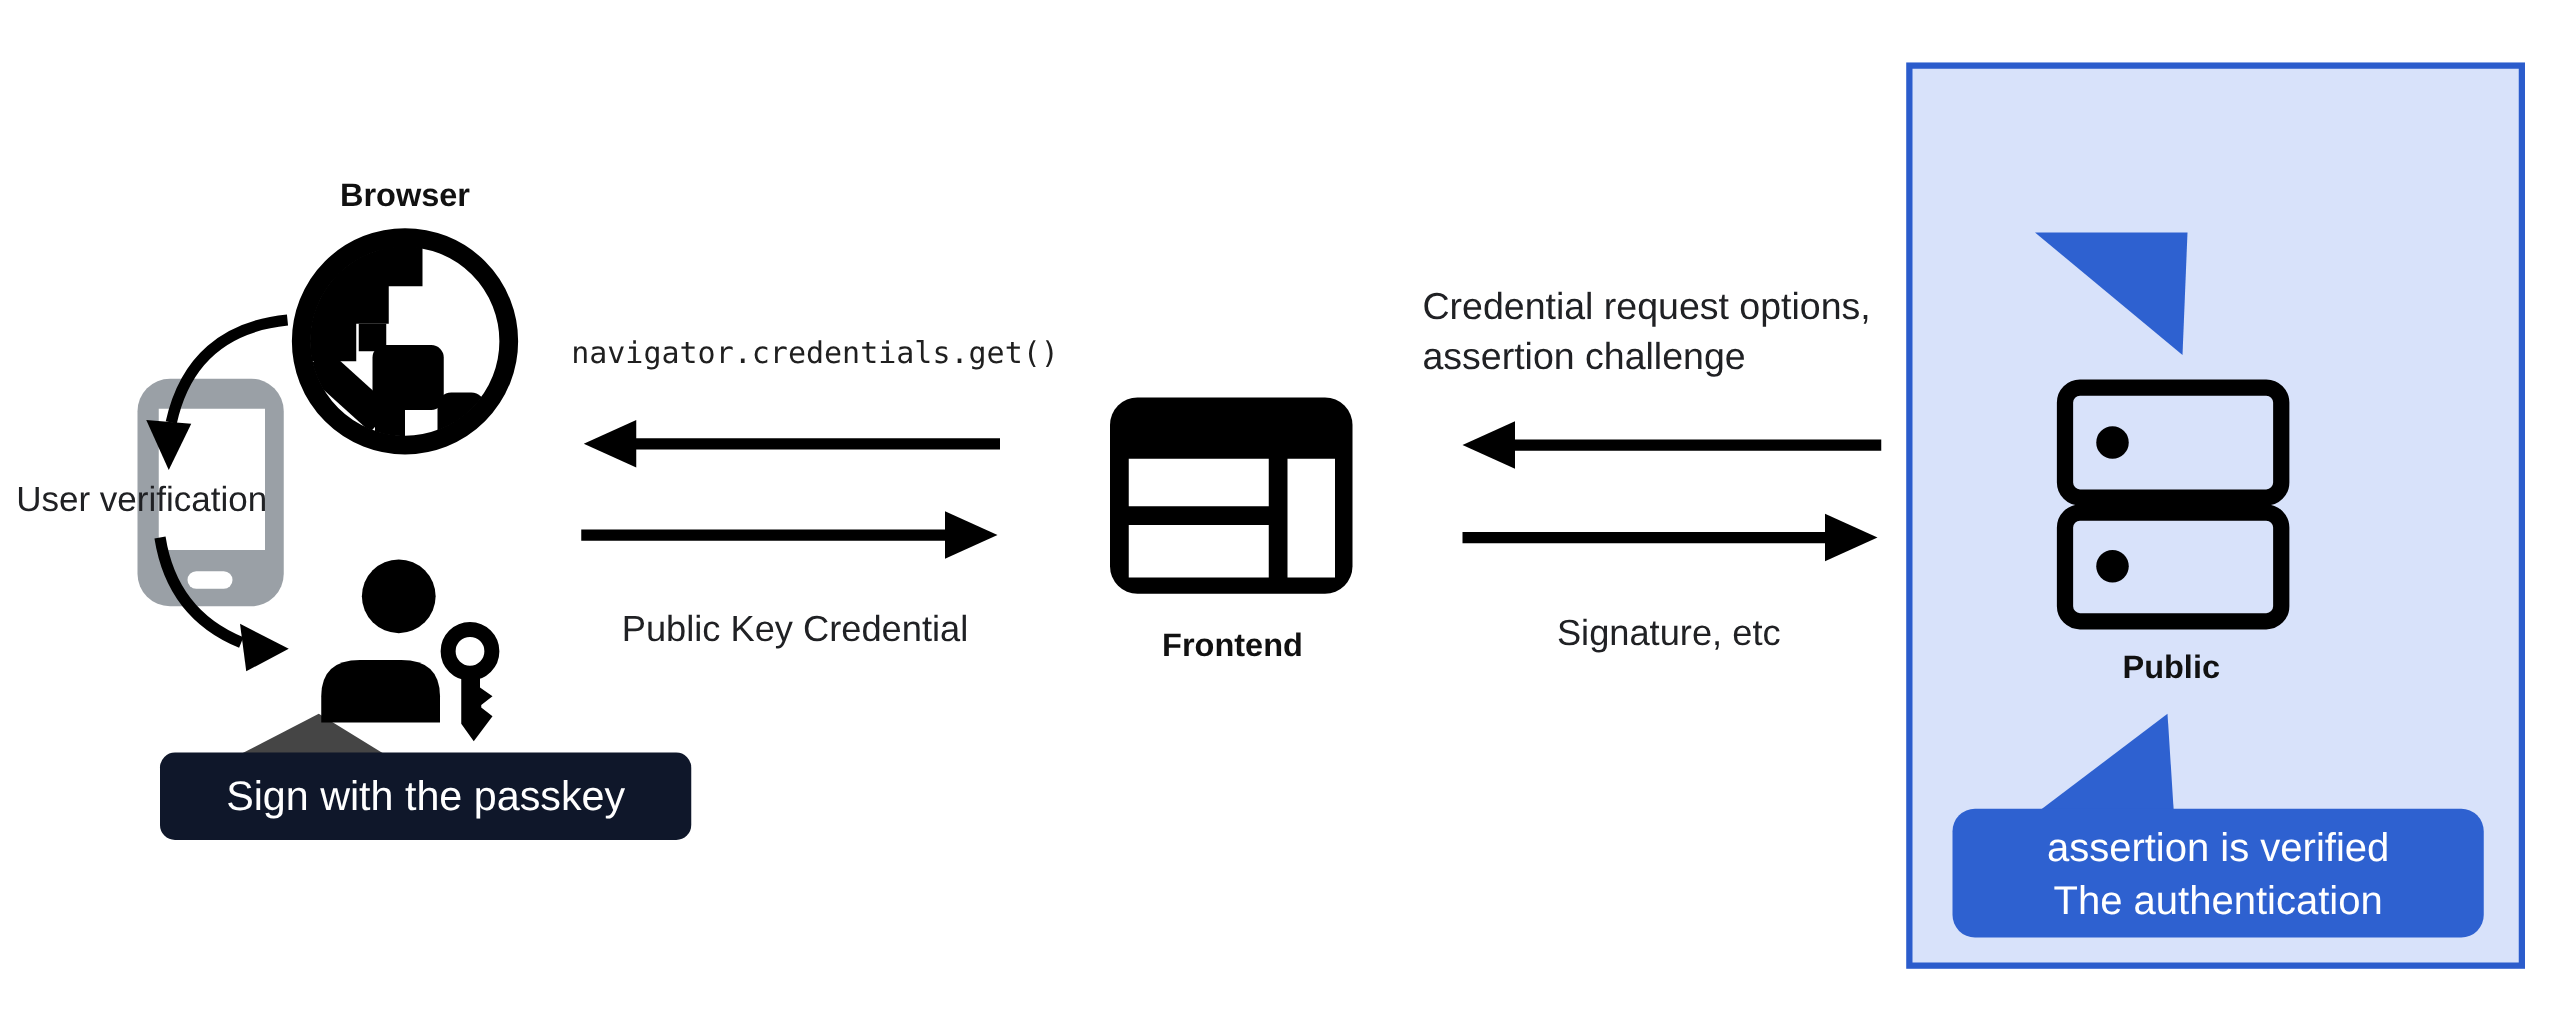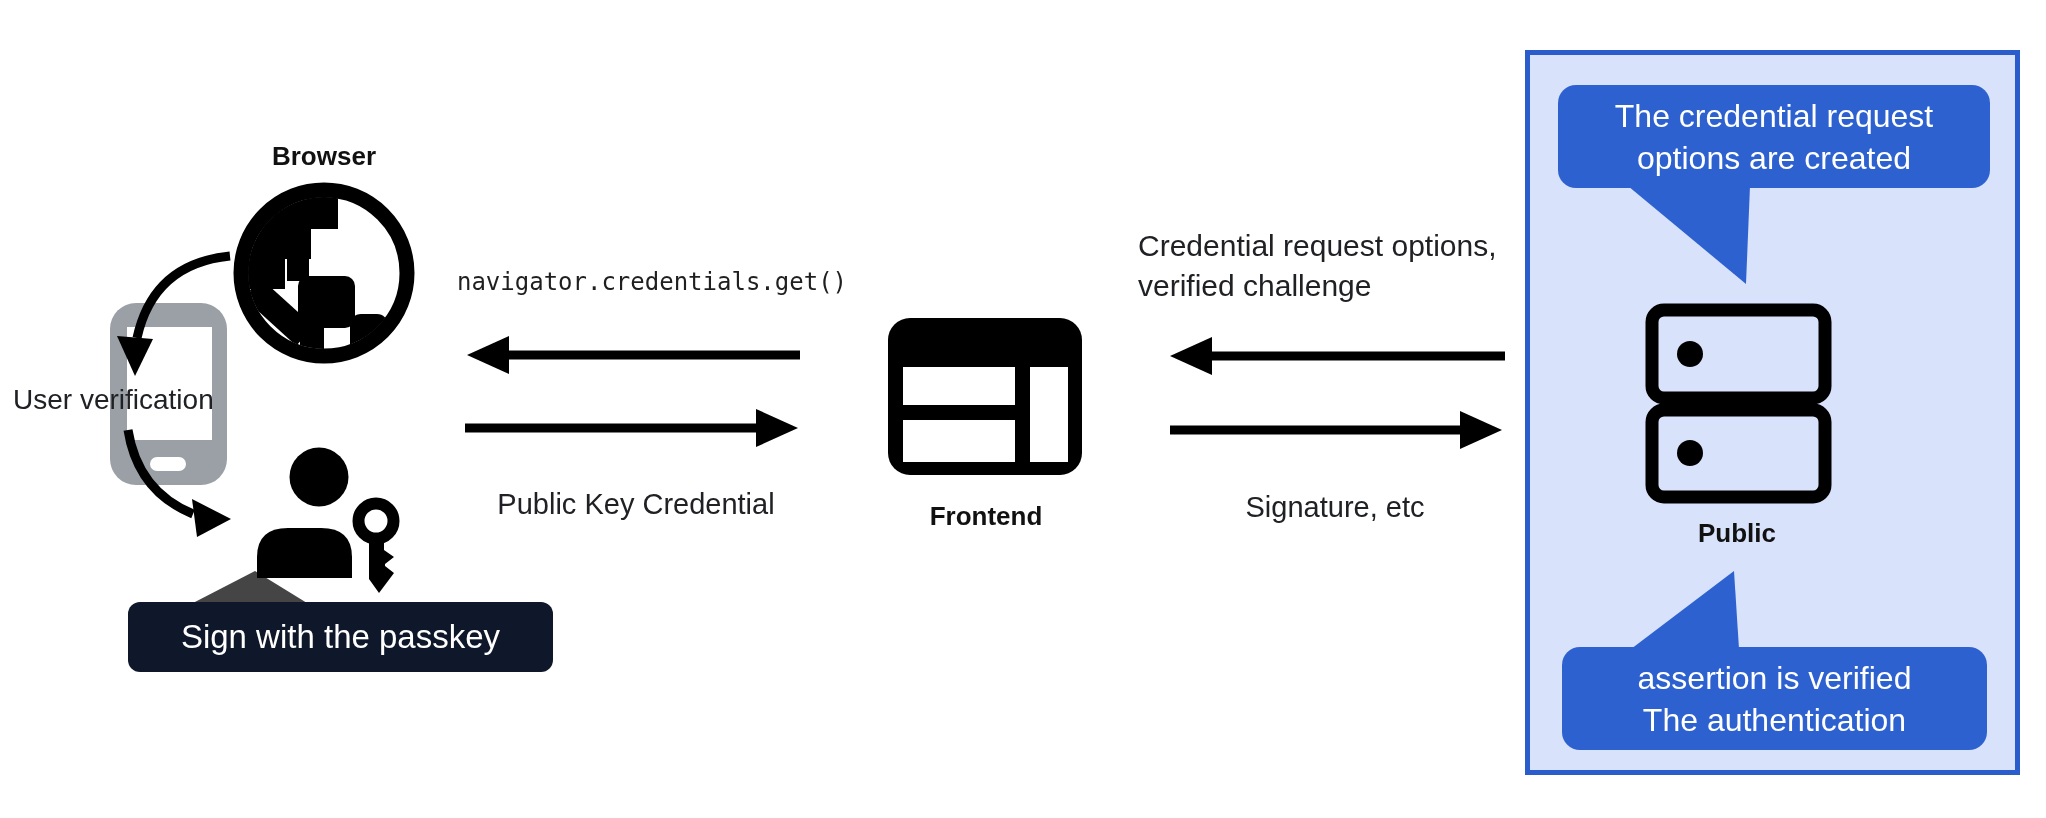--- a/index.html
+++ b/index.html
@@ -136,29 +136,25 @@
   </div>
 
   <div class="abs txt code-label cx" style="left:652px;top:268px;">navigator.credentials.get()</div>
 
   <div class="abs txt plain-label cx" style="left:636px;top:488px;">Public Key Credential</div>
 
   <div class="abs txt bold-label cx" style="left:986px;top:501px;text-align:center;">Frontend</div>
 
   <div class="abs txt msg-two-line" style="left:1138px;top:226px;">
     <div>Credential request options,</div>
-    <div>verified challenge</div>
+    <div>assertion challenge</div>
   </div>
 
   <div class="abs txt plain-label cx" style="left:1335px;top:491px;">Signature, etc</div>
 
-  <div class="abs bubble bubble-top">
-    <div>The credential request</div>
-    <div>options are created</div>
-  </div>
 
   <div class="abs txt bold-label cx" style="left:1737px;top:518px;">Public</div>
 
   <div class="abs bubble bubble-bottom">
     <div>assertion is verified</div>
     <div>The authentication</div>
   </div>
 
 </div>
 

